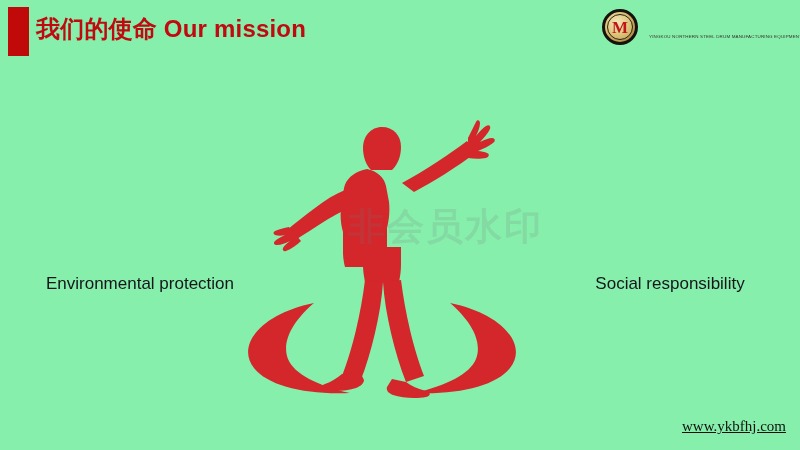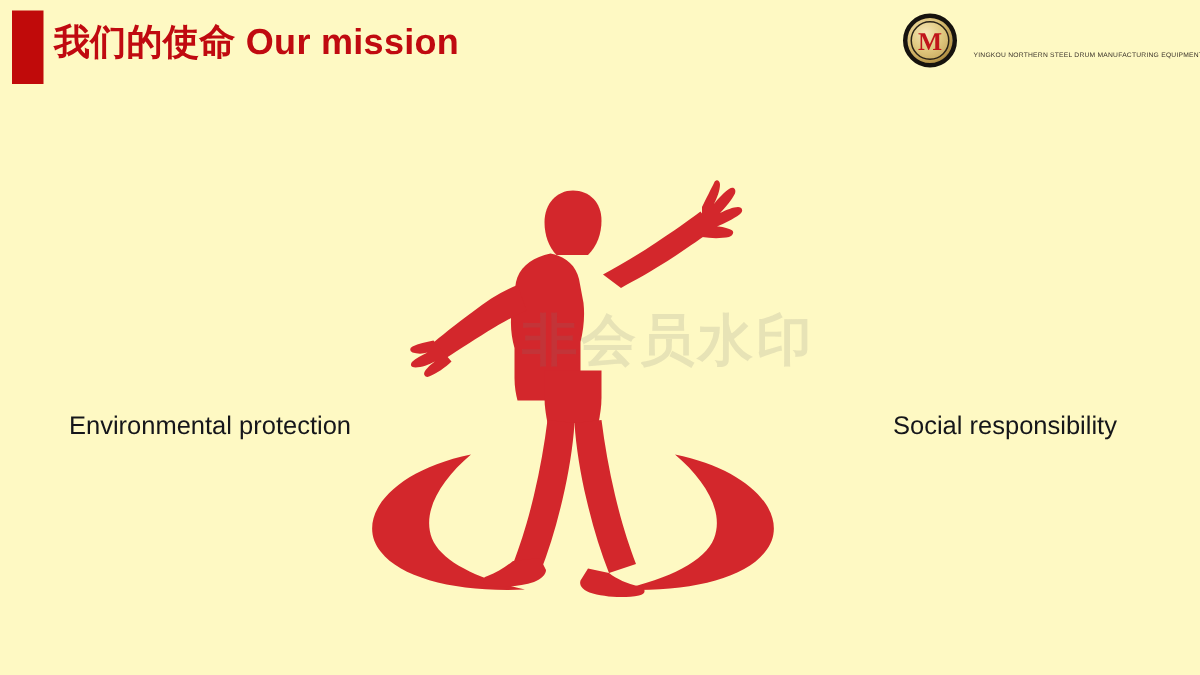--- a/index.html
+++ b/index.html
@@ -7,21 +7,21 @@
     padding: 0;
     background: #ffffff;
   }
   body {
     font-family: "Liberation Sans", sans-serif;
   }
   .slide {
     position: relative;
     width: 800px;
     height: 450px;
-    background: #fef9c3;
+    background: #86efac;
     overflow: hidden;
   }
 
   
   .header {
     position: absolute;
     left: 0;
     top: 0;
     width: 800px;
     height: 62px;
@@ -311,14 +311,15 @@
   <div class="watermark">非会员水印</div>
 
   <div class="pillar pillar-left">
     <div class="pillar-en">Environmental protection</div>
   </div>
 
   <div class="pillar pillar-right">
     <div class="pillar-en">Social responsibility</div>
   </div>
 
+  <div class="footer-url">www.ykbfhj.com</div>
 
 </div>
 
 </body></html>

